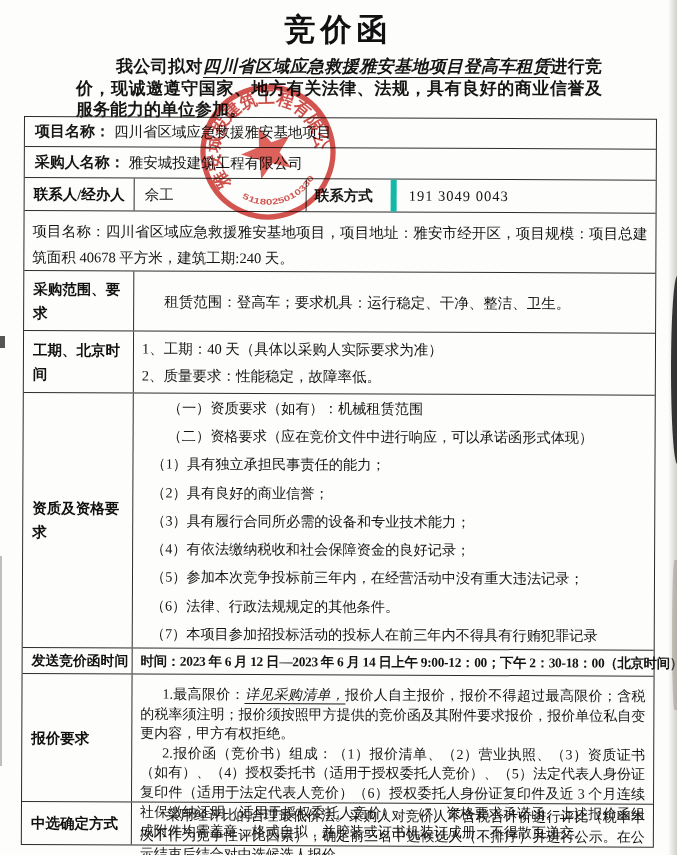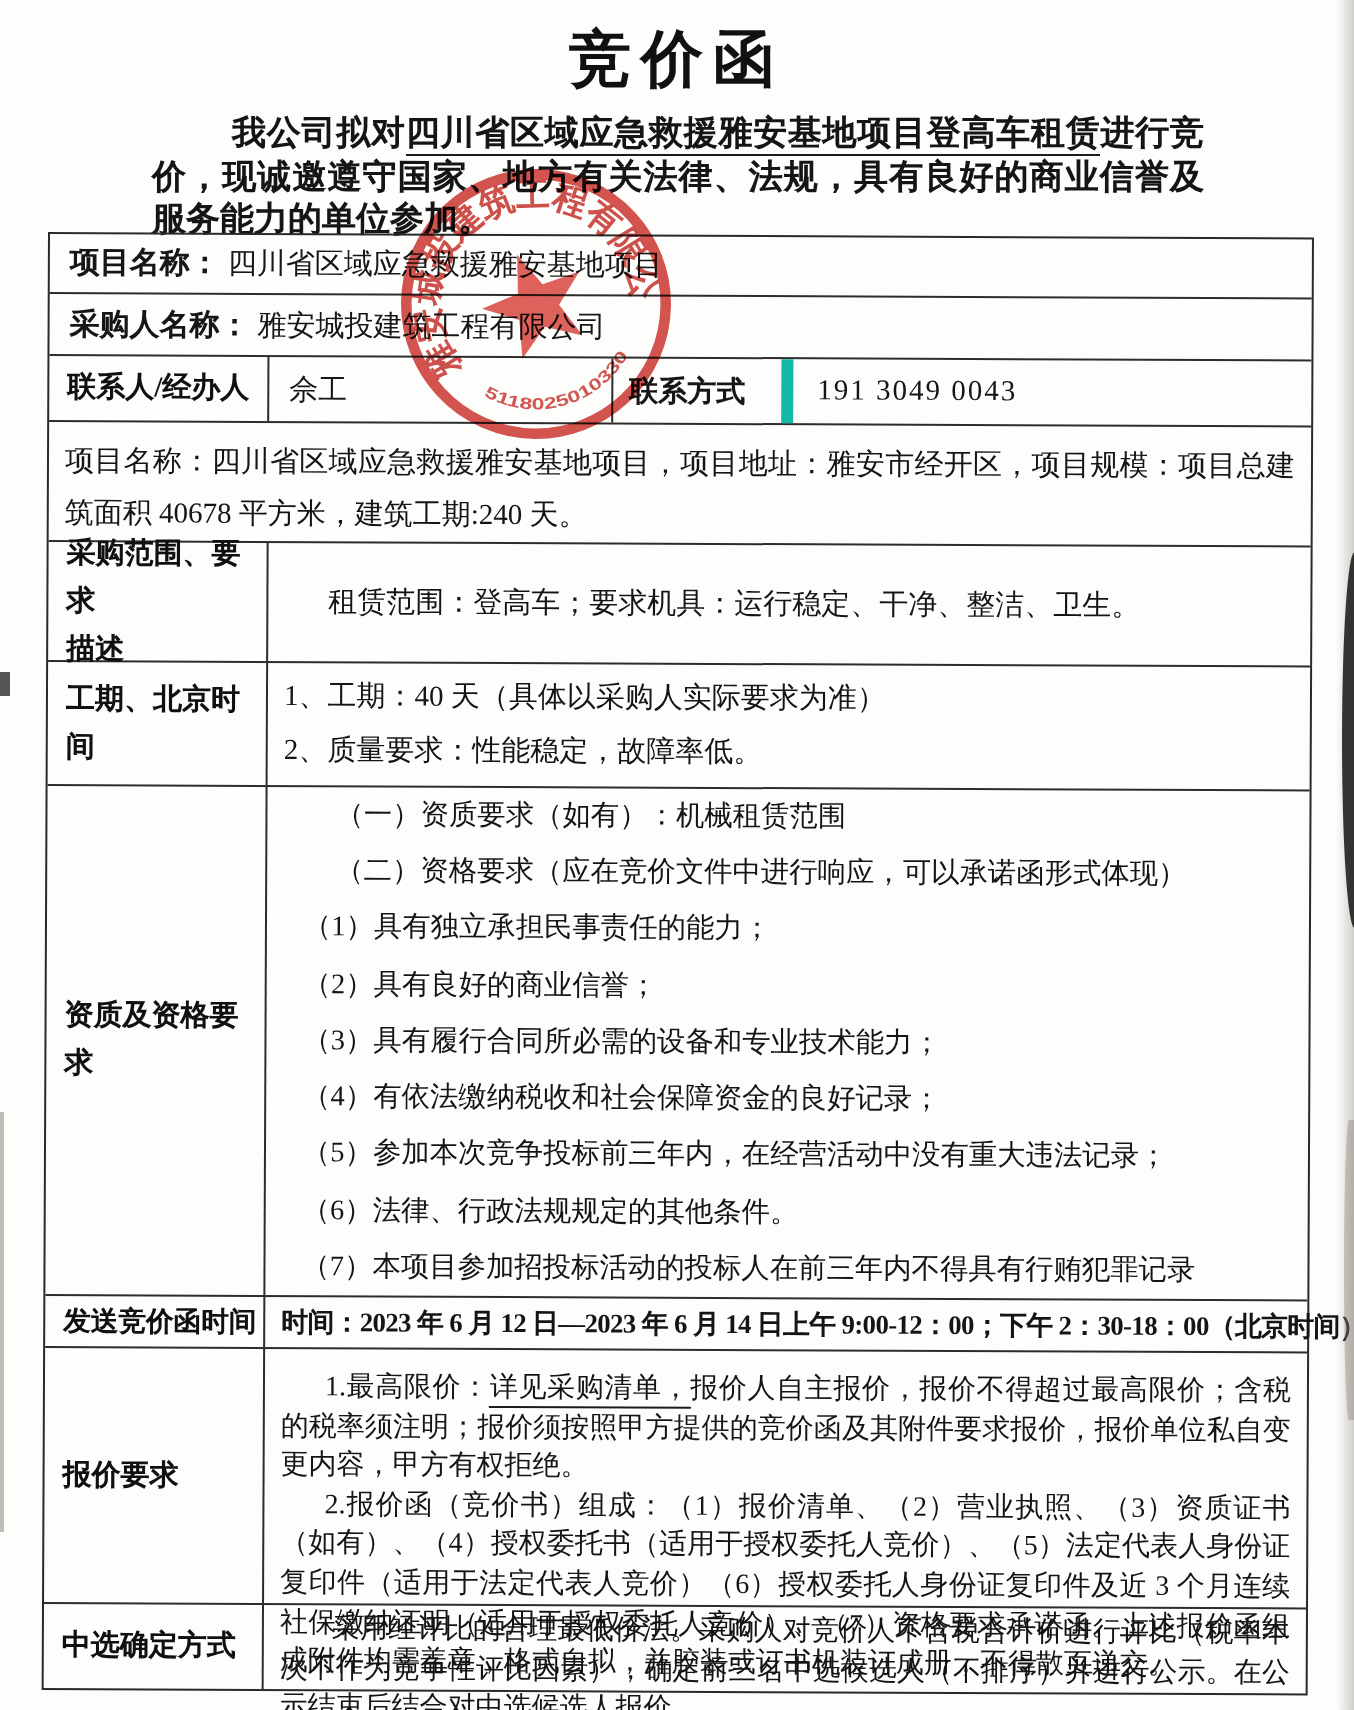--- a/index.html
+++ b/index.html
@@ -15,21 +15,21 @@
     position:absolute;top:9px;left:0;width:100%;
     text-align:center;font-size:31px;font-weight:bold;letter-spacing:5px;
     font-family:"Liberation Sans","DejaVu Sans",sans-serif;color:#111;
   }
   
   .intro{
     position:absolute;top:56px;left:76px;width:526px;
     font-size:17px;line-height:21.5px;text-align:justify;
     text-indent:40px;color:#151515;font-weight:600;
   }
-  .u{border-bottom:1.5px solid #1c1c1c;padding-bottom:1px;}
+  .u{border-bottom:1.5px solid #1c1c1c;padding-bottom:1px;font-style:italic;}
   
   .bid-table{
     position:absolute;left:24px;top:116px;width:633px;
     border:1.6px solid #2a2a2a;background:transparent;
     transform:rotate(0.25deg);transform-origin:0 0;
     box-sizing:border-box;
   }
   .t-row{display:flex;border-bottom:1px solid #2c2c2c;box-sizing:border-box;align-items:stretch;}
   .t-row:last-child{border-bottom:none;}
   .t-label{
@@ -117,21 +117,20 @@
       <div class="c-phone">191 3049 0043</div>
     </div>
 
     <div class="t-row h60">
       <div class="t-val ovr-val para">项目名称：四川省区域应急救援雅安基地项目，项目地址：雅安市经开区，项目规模：项目总建筑面积 40678 平方米，建筑工期:240 天。</div>
     </div>
 
     <div class="t-row h60">
       <div class="t-label">
         <span>采购范围、要求</span>
-        <span>描述</span>
       </div>
       <div class="t-val">
         <div class="indent15">租赁范围：登高车；要求机具：运行稳定、干净、整洁、卫生。</div>
       </div>
     </div>
 
     <div class="t-row h62">
       <div class="t-label">工期、北京时间</div>
       <div class="t-val sched-val">
         <div>1、工期：40 天（具体以采购人实际要求为准）</div>

